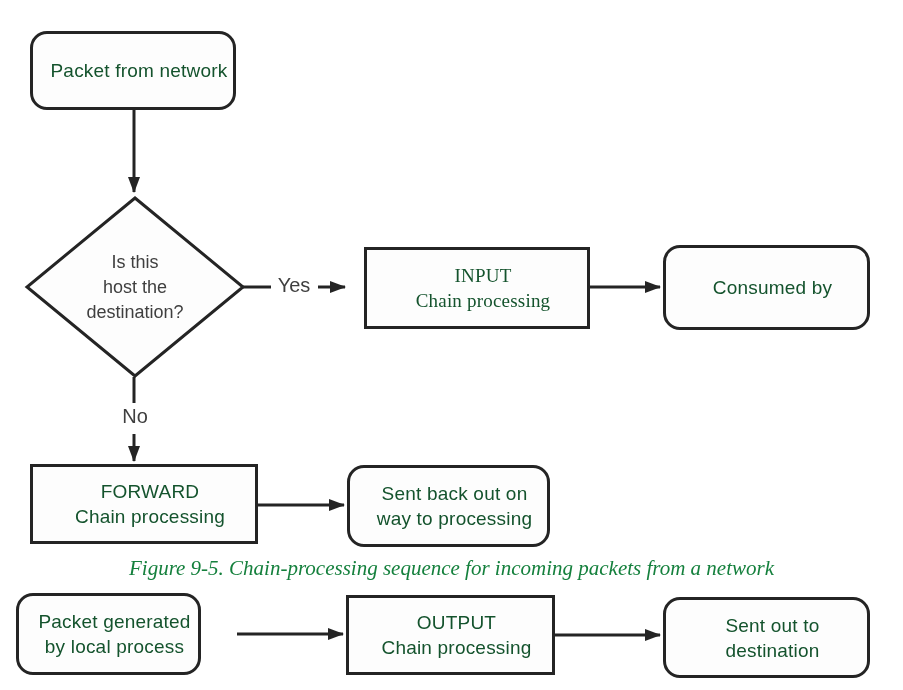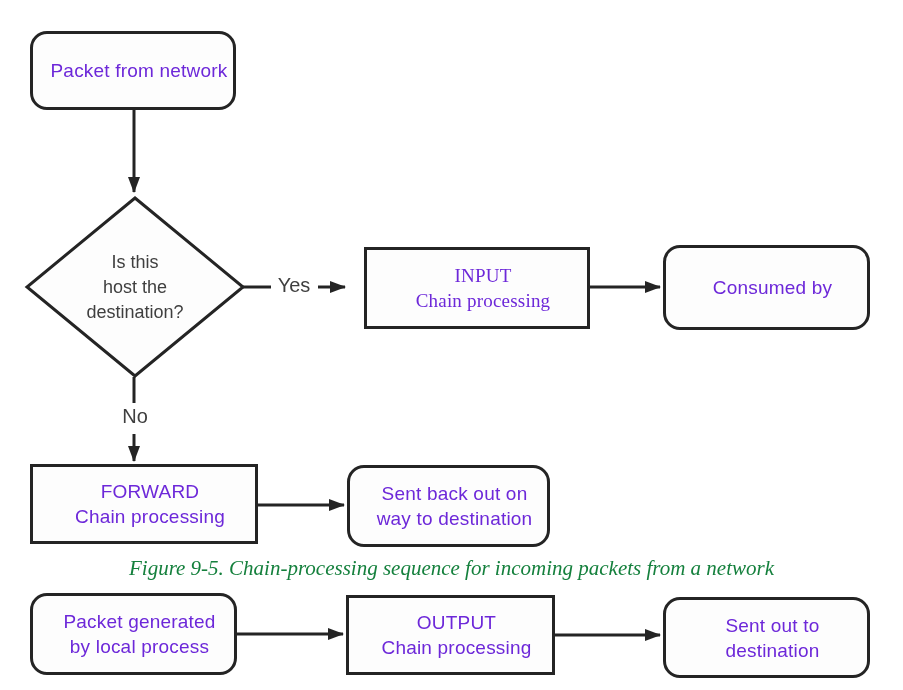--- a/index.html
+++ b/index.html
@@ -23,21 +23,21 @@
   .node {
     position: absolute;
     box-sizing: border-box;
     border: 3px solid #242424;
     background: #fdfdfd;
     display: flex;
     flex-direction: column;
     align-items: center;
     justify-content: center;
     text-align: center;
-    color: #6d28d9;
+    color: #14532d;
     font-size: 19px;
     line-height: 25px;
     letter-spacing: 0.2px;
     padding-left: 12px;
   }
   .node.rounded { border-radius: 17px; }
   .node span { display: block; }
   .edge-label {
     position: absolute;
     color: #3f3f3f;
@@ -120,26 +120,26 @@
     <span>Consumed by</span>
   </div>
 
   <div class="node" style="left:30px; top:464px; width:228px; height:80px;">
     <span>FORWARD</span>
     <span>Chain processing</span>
   </div>
 
   <div class="node rounded" style="left:347px; top:465px; width:203px; height:82px;">
     <span>Sent back out on</span>
-    <span>way to destination</span>
+    <span>way to processing</span>
   </div>
 
   <div class="caption">Figure 9-5. Chain-processing sequence for incoming packets from a network</div>
 
-  <div class="node rounded" style="left:30px; top:593px; width:207px; height:82px;">
+  <div class="node rounded" style="left:16px; top:593px; width:185px; height:82px;">
     <span>Packet generated</span>
     <span>by local process</span>
   </div>
 
   <div class="node" style="left:346px; top:595px; width:209px; height:80px;">
     <span>OUTPUT</span>
     <span>Chain processing</span>
   </div>
 
   <div class="node rounded" style="left:663px; top:597px; width:207px; height:81px;">

